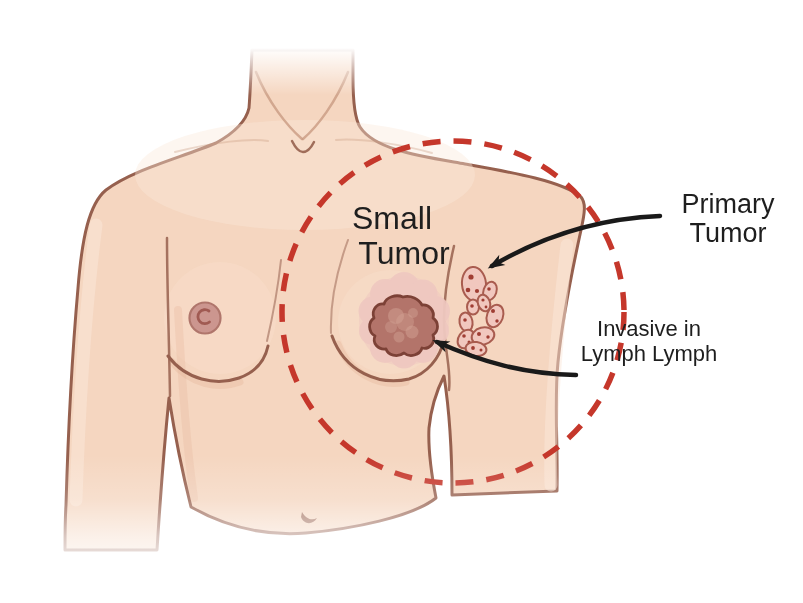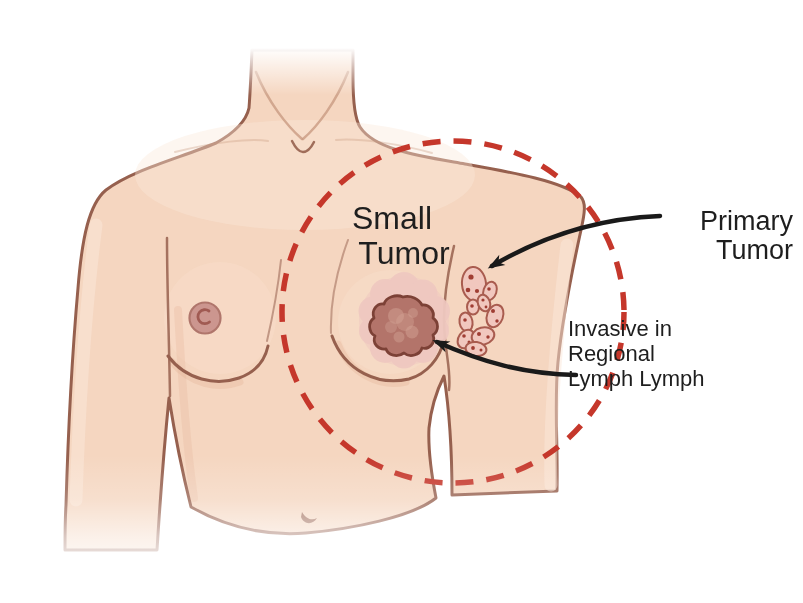--- a/index.html
+++ b/index.html
@@ -38,26 +38,26 @@
     z-index:5;
     user-select:none;
   }
   .label span{display:block;}
   #small-tumor-label{
     left:322px;top:201px;width:140px;
     font-size:32px;line-height:35px;text-align:center;
   }
   #small-tumor-label .l2{position:relative;left:12px;}
   #primary-tumor-label{
-    left:663px;top:207px;width:130px;
-    font-size:27px;line-height:29px;text-align:right;
+    left:663px;top:190px;width:130px;
+    font-size:27px;line-height:29px;text-align:center;
   }
   #invasive-label{
     left:568px;top:316px;width:162px;
-    font-size:22px;line-height:25px;text-align:left;
+    font-size:22px;line-height:25px;text-align:center;
   }
 </style>
 </head>
 <body>
 
 <div id="stage">
 
   <svg width="803" height="603" viewBox="0 0 803 603">
     <defs>
       <marker id="ah" markerUnits="userSpaceOnUse" markerWidth="20" markerHeight="14" refX="13" refY="7" orient="auto">
@@ -228,17 +228,16 @@
     <span class="l2">Tumor</span>
   </div>
 
   <div class="label" id="primary-tumor-label">
     <span>Primary</span>
     <span>Tumor</span>
   </div>
 
   <div class="label" id="invasive-label">
     <span>Invasive in</span>
-    <span>Regional</span>
     <span>Lymph Lymph</span>
   </div>
 
 </div>
 
 </body></html>

